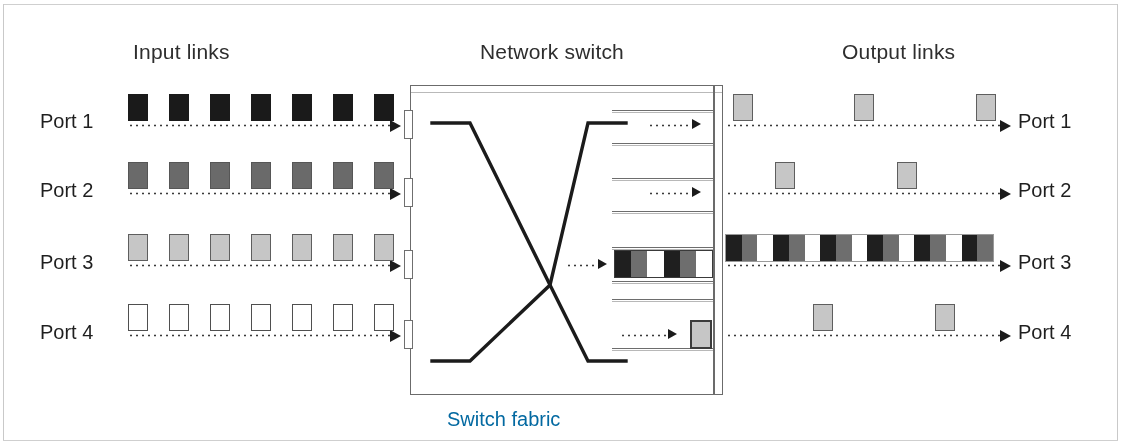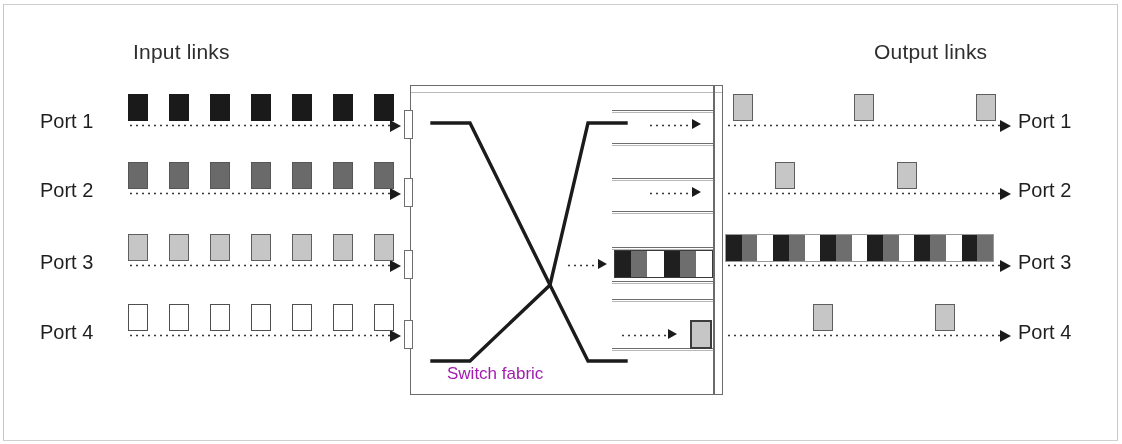--- a/index.html
+++ b/index.html
@@ -23,21 +23,21 @@
   
   .heading{
     position:absolute;
     font-size:21px;
     color:#2e2e2e;
     letter-spacing:.2px;
     white-space:nowrap;
   }
   #hd-input{left:133px;top:40px;}
   #hd-switch{left:480px;top:40px;}
-  #hd-output{left:874px;top:40px;}
+  #hd-output{left:842px;top:40px;}
 
   
   .port-label{
     position:absolute;
     font-size:20px;
     color:#1f1f1f;
     white-space:nowrap;
   }
   .port-label.left{left:40px;}
   .port-label.right{left:1018px;}
@@ -100,23 +100,24 @@
     box-sizing:border-box;
     border:1.6px solid #6f6f6f;
     background:#ffffff;
   }
 
   
   #fabric{position:absolute;left:410px;top:85px;width:313px;height:310px;}
 
   .fabric-caption, .queues-caption{
     position:absolute;
-    font-size:17px;
-    color:#a21caf;
-    white-space:nowrap;
+    font-size:20px;
+    color:#0369a1;
+    white-space:nowrap;
+    margin-top:44px;
   }
   #cap-fabric{left:447px;top:364px;}
   #cap-queues{left:608px;top:364px;}
 
   
   .rail{
     position:absolute;
     height:3px;
     box-sizing:border-box;
     border-top:1.4px solid #6d6d6d;
@@ -158,20 +159,21 @@
 <body>
 
 <div id="page">
 
   <div class="frame-top"></div>
   <div class="frame-bottom"></div>
   <div class="frame-left"></div>
   <div class="frame-right"></div>
 
   <div class="heading" id="hd-input">Input links</div>
+  <div class="heading" id="hd-switch">Network switch</div>
   <div class="heading" id="hd-output">Output links</div>
 
   <div id="switch-box"></div>
   <div id="switch-inner-top"></div>
   <div id="switch-divider"></div>
 
   <svg id="fabric" viewBox="0 0 313 310">
     <path d="M 22 38 L 60 38 L 140 200 L 178 276 L 216 276" fill="none" stroke="#1b1b1b" stroke-width="3.4" stroke-linecap="square"></path>
     <path d="M 22 276 L 60 276 L 140 200 L 178 38 L 216 38" fill="none" stroke="#1b1b1b" stroke-width="3.4" stroke-linecap="square"></path>
   </svg>

